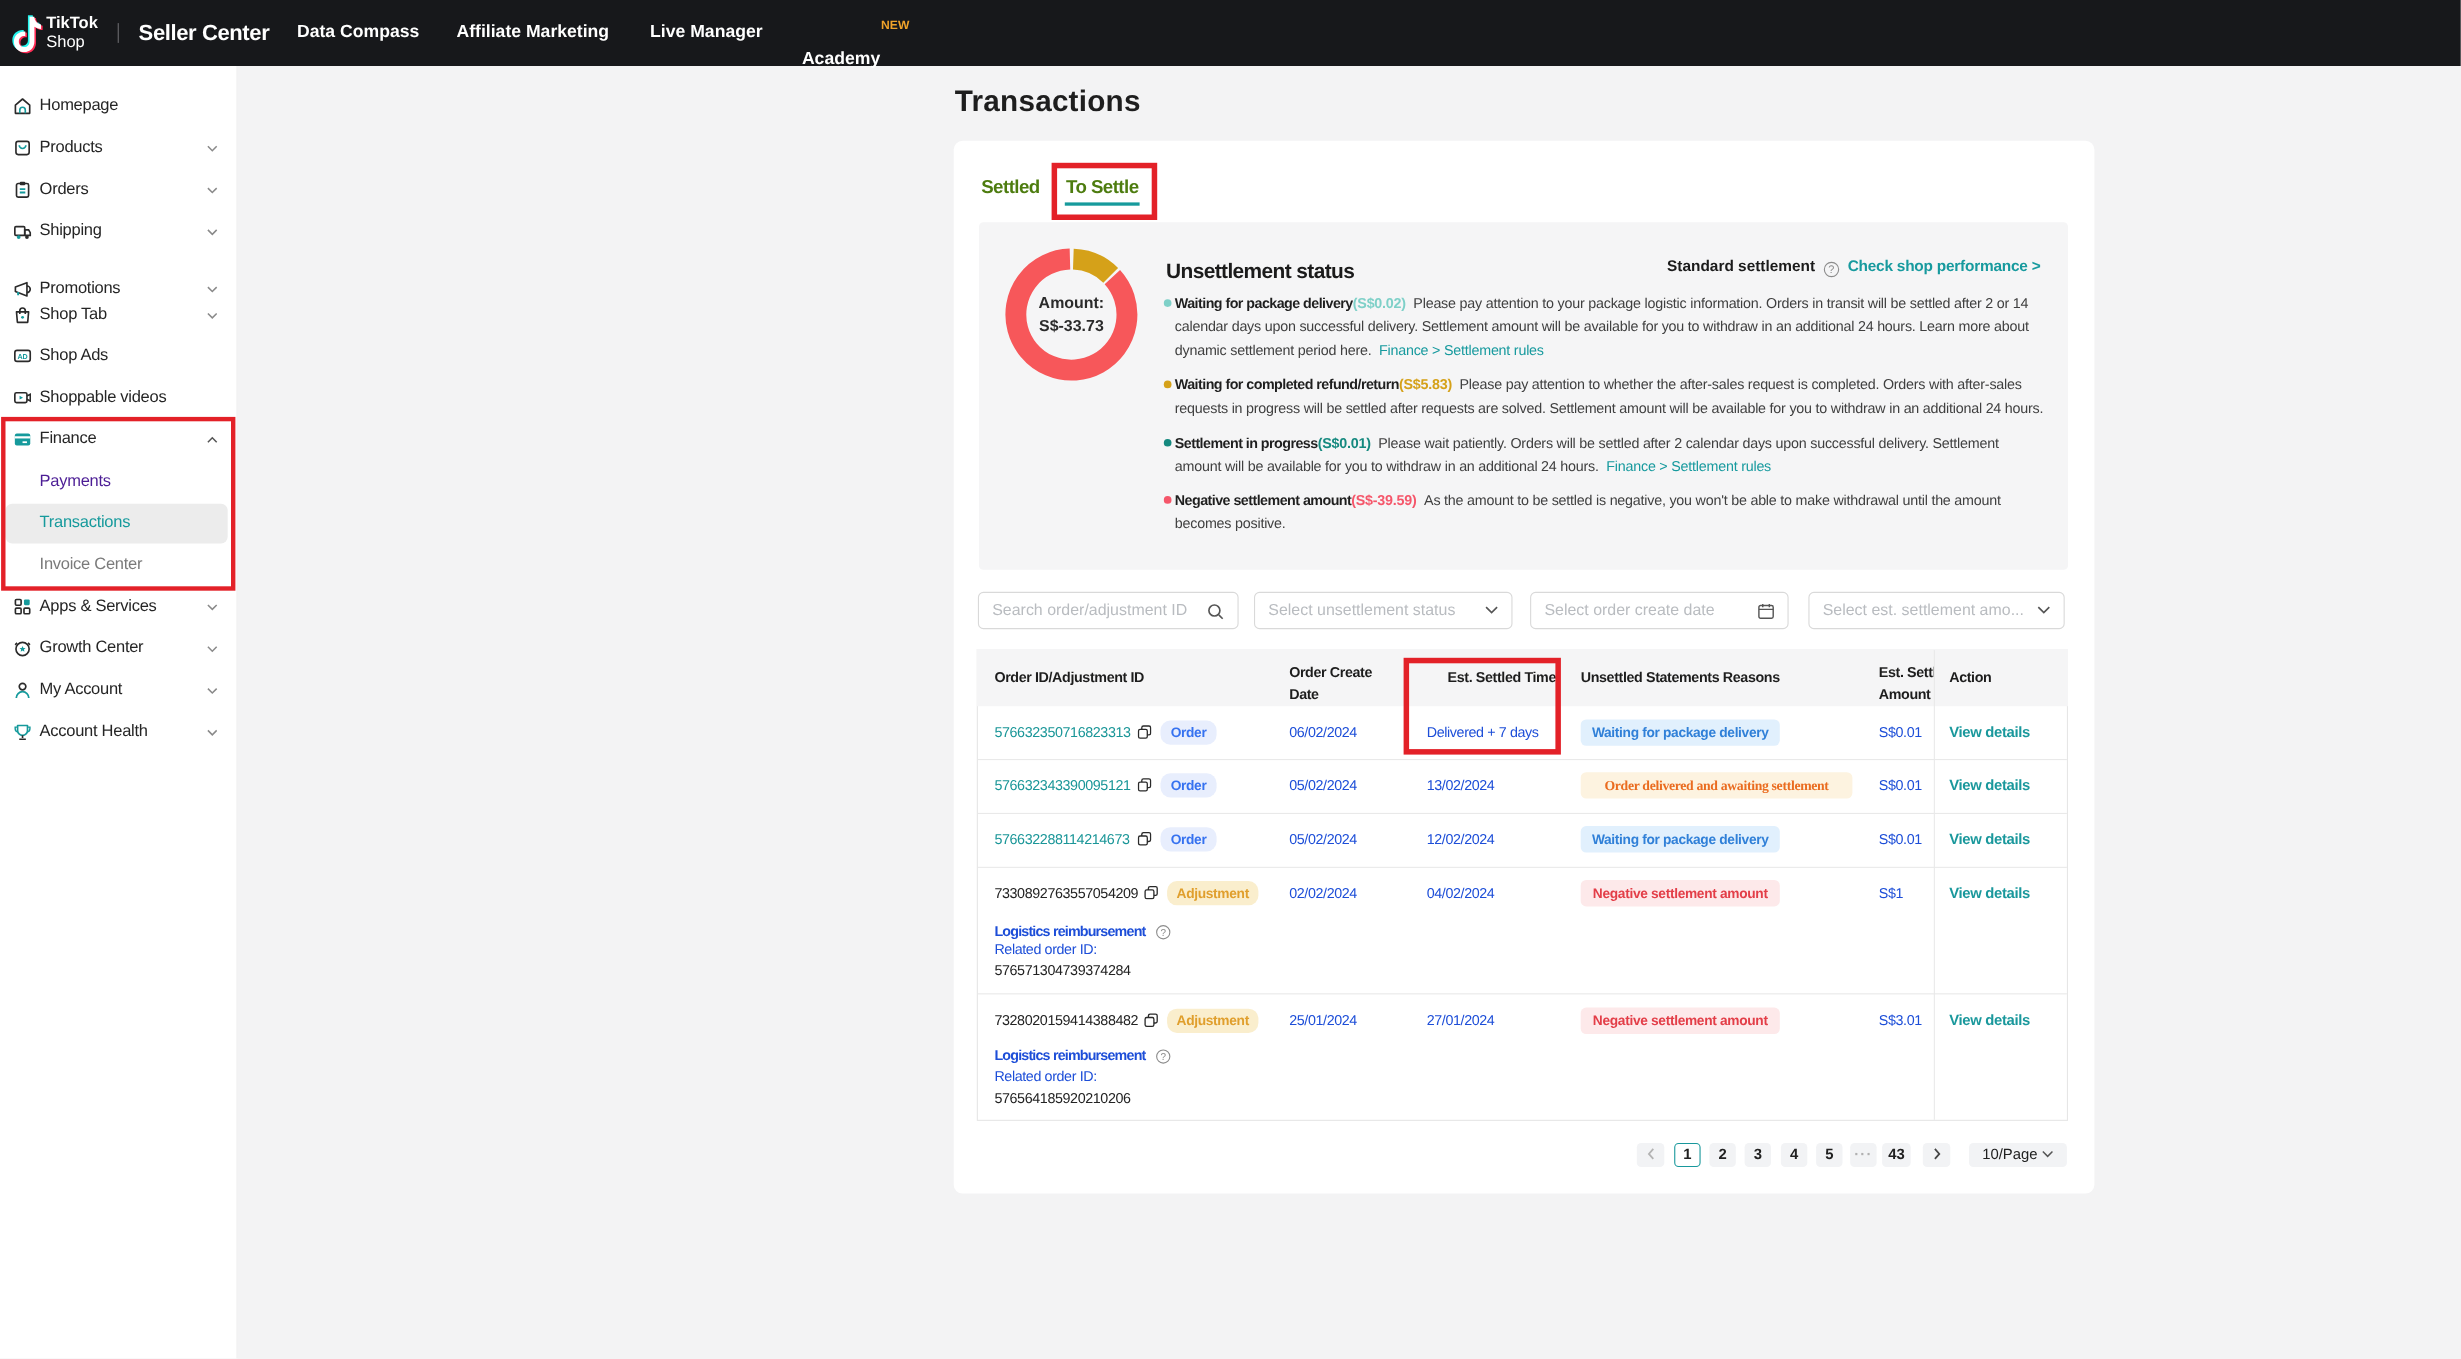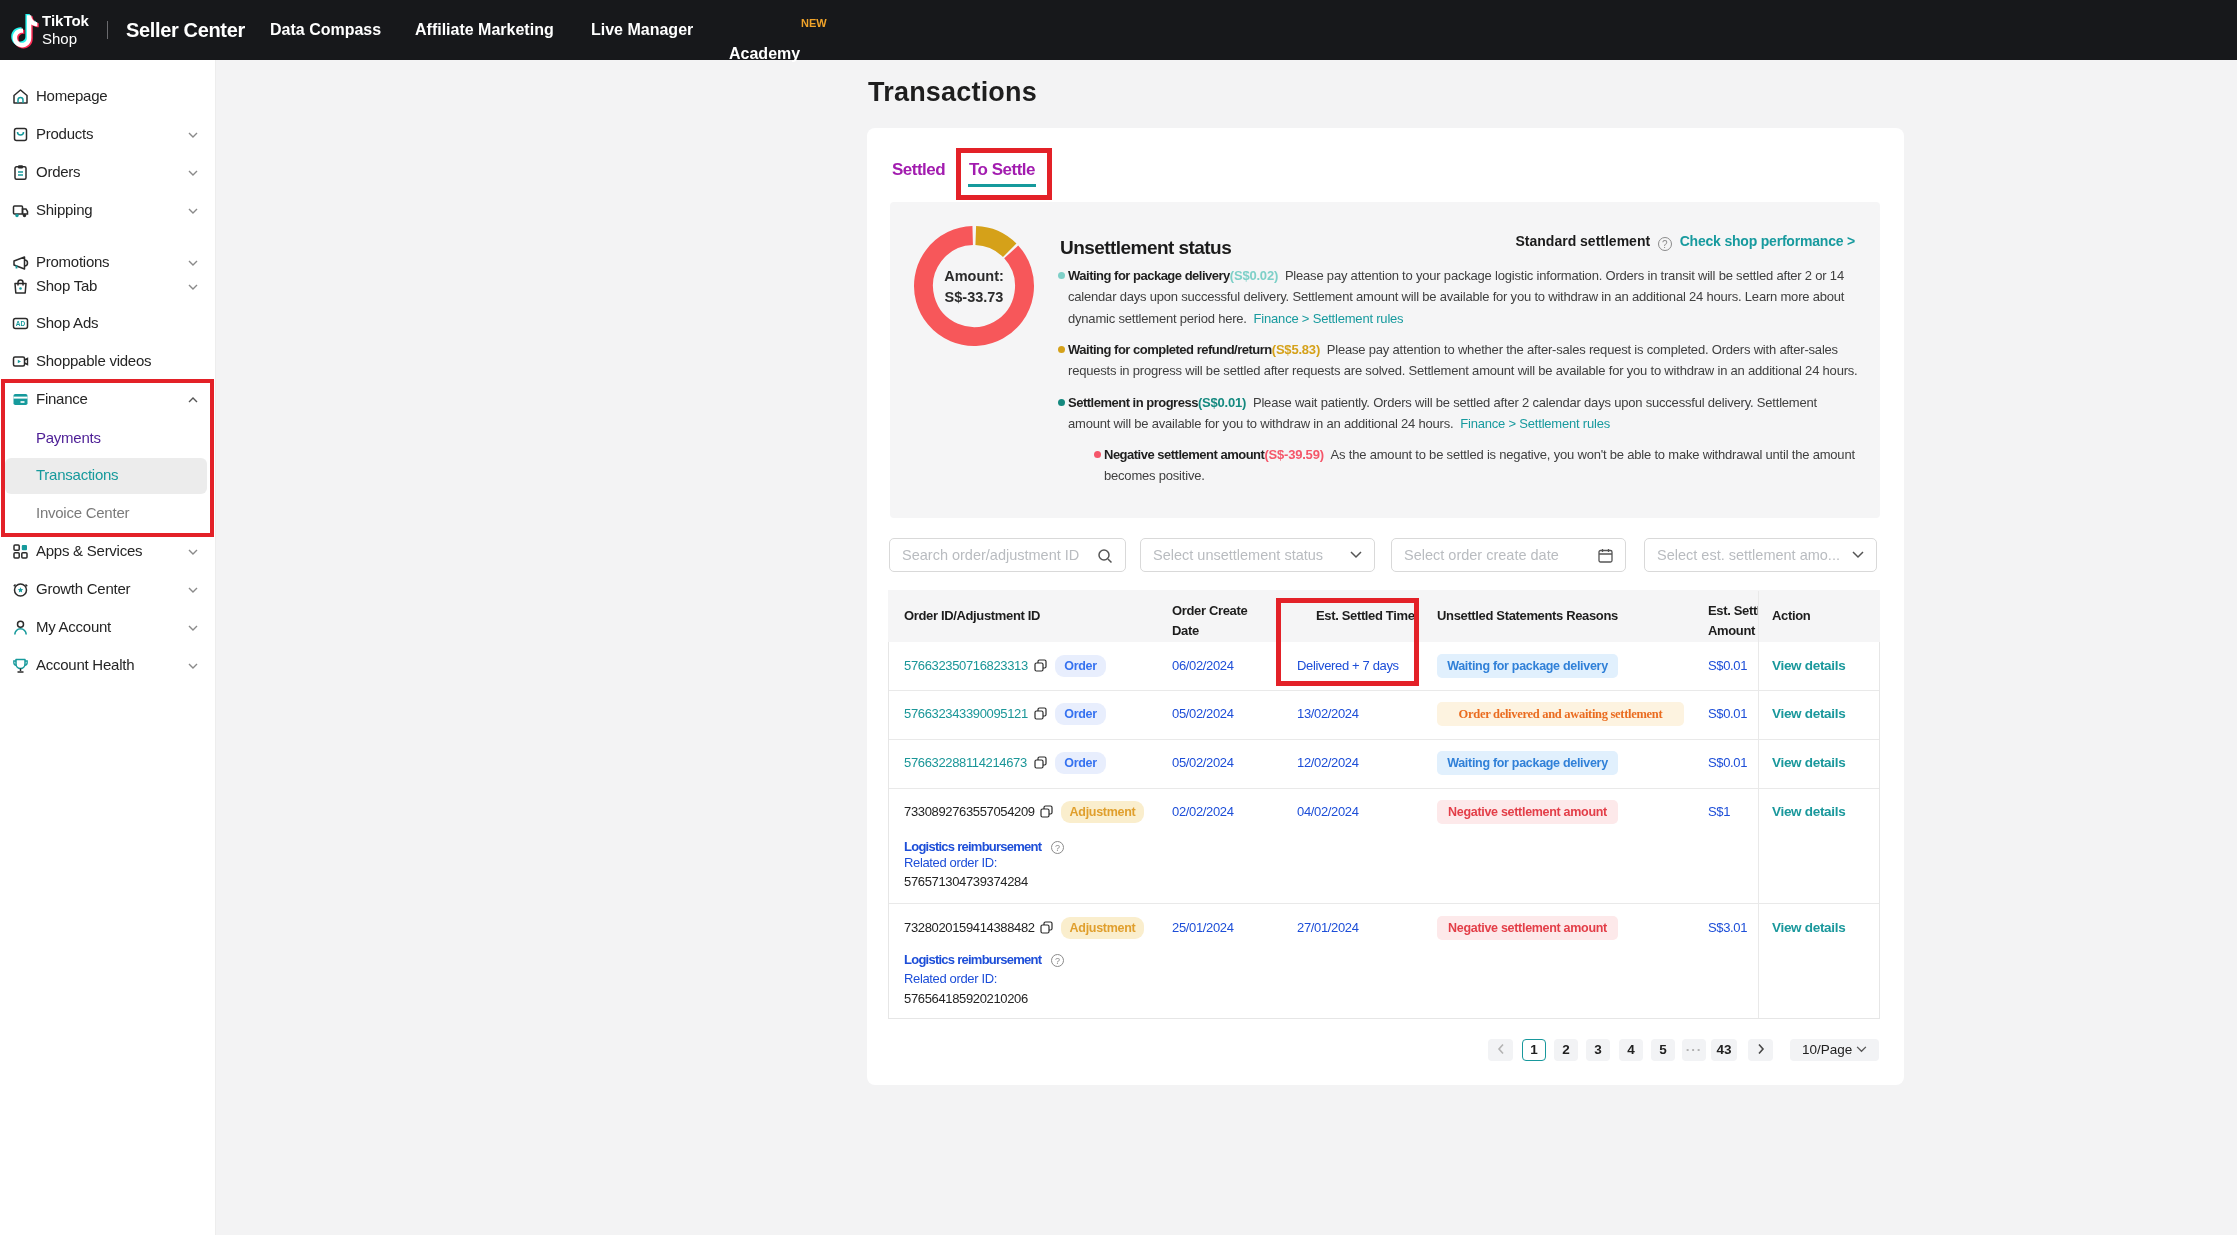--- a/index.html
+++ b/index.html
@@ -21,21 +21,21 @@
 .sitem .chev { position:absolute; right:17px; top:14px; width:12px; height:12px; }
 #activeitem { position:absolute; left:5px; width:202px; height:36px; background:#ececec; border-radius:6px; }
 
 
 .redbox { position:absolute; border:4px solid #e32128; }
 
 
 #h1 { position:absolute; left:868px; top:77px; font-size:27px; font-weight:600; color:#1e1e1e; letter-spacing:0.2px; }
 #card { position:absolute; left:867px; top:128px; width:1037px; height:957px; background:#fff; border-radius:8px; }
 
-.tab { position:absolute; top:160px; font-size:17px; font-weight:600; letter-spacing:-0.5px; color:#a21caf; white-space:nowrap; }
+.tab { position:absolute; top:160px; font-size:17px; font-weight:600; letter-spacing:-0.5px; color:#4d7c0f; white-space:nowrap; }
 #tabline { position:absolute; left:968px; top:184px; width:68px; height:3px; background:#169a9c; }
 
 #panel { position:absolute; left:890px; top:202px; width:990px; height:316px; background:#f5f5f6; border-radius:4px; }
 
 #donut { position:absolute; left:913px; top:225px; width:122px; height:122px; }
 #donuttxt { position:absolute; left:913px; top:266px; width:122px; text-align:center; font-size:14.5px; font-weight:bold; color:#2b2b2b; line-height:21px; }
 
 #ptitle { position:absolute; left:1060px; top:237px; font-size:19px; font-weight:bold; letter-spacing:-0.55px; color:#1b1b1b; }
 #pright { position:absolute; right:382px; top:233px; height:20px; font-size:14px; color:#1b1b1b; white-space:nowrap; }
 
@@ -265,21 +265,21 @@
 <div class="bullet" style="left:1068px;top:339px;">
   <span class="dot" style="background:#d5a119;"></span>
   <b>Waiting for completed refund/return</b><span class="gd">(S$5.83)</span>&nbsp;&nbsp;Please pay attention to whether the after-sales request is completed. Orders with after-sales<br>
   requests in progress will be settled after requests are solved. Settlement amount will be available for you to withdraw in an additional 24 hours.
 </div>
 <div class="bullet" style="left:1068px;top:392px;">
   <span class="dot" style="background:#15897f;"></span>
   <b>Settlement in progress</b><span class="tt">(S$0.01)</span>&nbsp;&nbsp;Please wait patiently. Orders will be settled after 2 calendar days upon successful delivery. Settlement<br>
   amount will be available for you to withdraw in an additional 24 hours.&nbsp;&nbsp;<span class="lnk">Finance &gt; Settlement rules</span>
 </div>
-<div class="bullet" style="left:1068px;top:444px;margin-left:36px;">
+<div class="bullet" style="left:1068px;top:444px;">
   <span class="dot" style="background:#f5566a;"></span>
   <b>Negative settlement amount</b><span class="rd">(S$-39.59)</span>&nbsp;&nbsp;As the amount to be settled is negative, you won't be able to make withdrawal until the amount<br>
   becomes positive.
 </div>
 
 <div class="fbox" style="left:889px;width:237px;">Search order/adjustment ID
   <svg style="right:12px;" width="16" height="16" viewBox="0 0 16 16" fill="none" stroke="#555" stroke-width="1.5">
       <circle cx="7" cy="7" r="5"></circle>
       <path d="M11 11 L14.5 14.5"></path>
     </svg>

